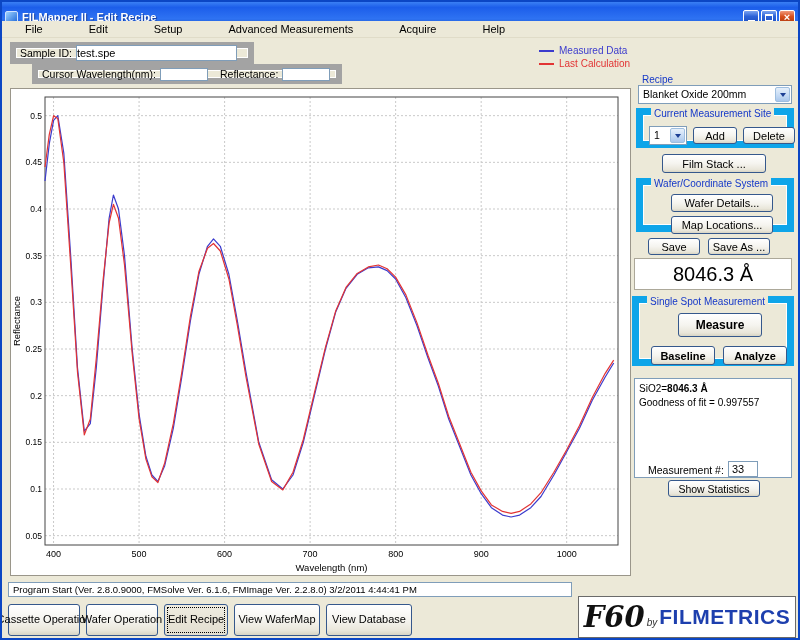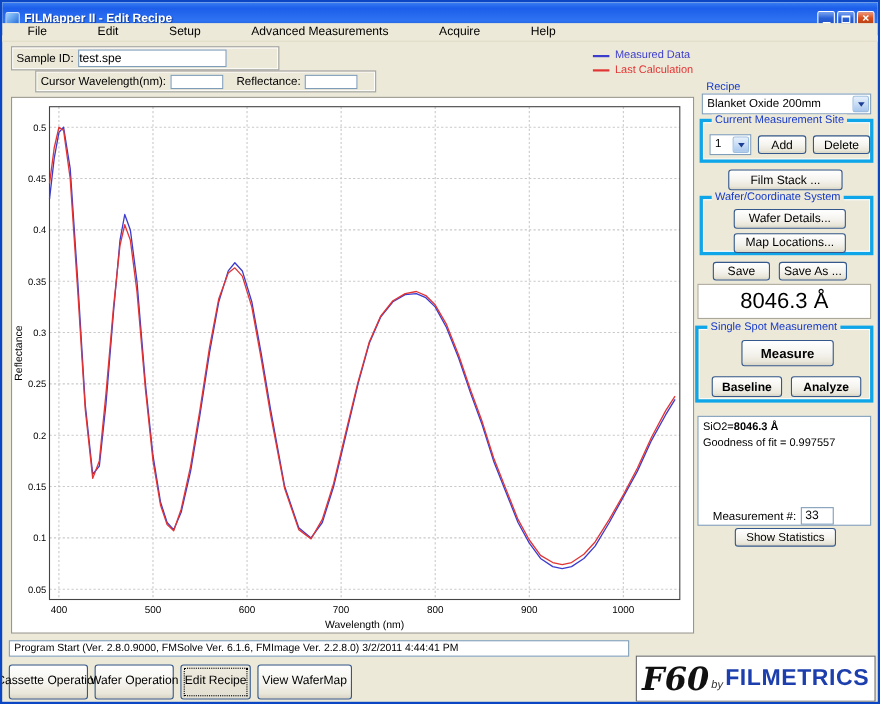--- a/index.html
+++ b/index.html
@@ -20,29 +20,29 @@
   .winbtn.close { background:linear-gradient(#f09a7e,#d8501e 45%,#b03a0e); font-weight:bold; }
   .glyph-min { width:7px; height:2px; background:#fff; margin-top:7px; display:block; }
   .glyph-max { width:8px; height:7px; border:1px solid #fff; border-top:2px solid #fff; display:block; }
 
   
   .menubar { position:absolute; left:0; top:19px; width:100%; height:17px; background:#ece9d8;
     display:flex; align-items:center; font-size:11px; border-bottom:1px solid #e0dcc8; }
   .menuitem { padding:1px 23px; cursor:default; }
 
   
-  .etched { border:1px solid #a3a3a3; box-shadow:inset 0 0 0 1px #ffffff; }
+  .etched { border:6px solid #a3a3a3; box-shadow:inset 0 0 0 1px #ffffff; }
   .sunken { background:#fff; border:1px solid #7f9db9; font:11px "Liberation Sans",sans-serif; }
   .lbl { font-size:10.5px; color:#000; white-space:nowrap; }
   .xpbtn { position:absolute; border:1px solid #35588c; border-radius:3px; cursor:pointer;
     background:linear-gradient(180deg,#ffffff 0%,#f5f4ef 50%,#e9e6da 85%,#d8d5c5 100%);
     font:11px "Liberation Sans",sans-serif; color:#000; display:flex; align-items:center; justify-content:center;
     white-space:nowrap; }
   .xpbtn.bold { font-weight:bold; }
-  .gb { position:absolute; border:3px solid #0ea5e9; box-shadow:inset 0 0 0 1px #ffffff; }
+  .gb { position:absolute; border:7px solid #0ea5e9; box-shadow:inset 0 0 0 1px #ffffff; }
   .gb-label { position:absolute; top:-7px; left:8px; background:#ece9d8; padding:0 3px;
     font-size:10px; color:#1538c8; white-space:nowrap; }
 
   .combo { position:absolute; background:#fff; border:1px solid #7f9db9; height:19px; cursor:pointer; }
   .combo .txt { font-size:10.5px; padding:2px 18px 0 4px; white-space:nowrap; overflow:hidden; display:block; }
   .combo .arrow-btn { position:absolute; right:1px; top:1px; bottom:1px; width:15px;
     background:linear-gradient(#e6f0fb,#c9ddf5 50%,#a9c7ec); border:1px solid #9ebedf; border-radius:2px;
     display:flex; align-items:center; justify-content:center; }
   .tri-down { width:0; height:0; border-left:3px solid transparent; border-right:3px solid transparent; border-top:4px solid #1c3f94; }
 
@@ -102,21 +102,21 @@
     <span class="menuitem">File</span>
     <span class="menuitem">Edit</span>
     <span class="menuitem">Setup</span>
     <span class="menuitem">Advanced Measurements</span>
     <span class="menuitem">Acquire</span>
     <span class="menuitem">Help</span>
   </div>
 
   <div class="sample-box etched">
     <span class="lbl">Sample ID:</span>
-    <input class="sunken" style="width: 135px; height: 16px;" value="test.spe">
+    <input class="sunken" style="width: 161px; height: 16px;" value="test.spe">
   </div>
 
   <div class="cursor-box etched">
     <span class="lbl">Cursor Wavelength(nm):</span>
     <span class="sunken" style="width:48px;height:13px;display:inline-block;"></span>
     <span class="lbl" style="margin-left:8px;">Reflectance:</span>
     <span class="sunken" style="width:48px;height:13px;display:inline-block;"></span>
   </div>
 
   <div class="legend">
@@ -223,20 +223,21 @@
   <input class="sunken" style="position: absolute; left: 726px; top: 459px; width: 30px; height: 16px; padding-left: 3px;" value="33">
 
   <div class="xpbtn" style="left:666px;top:478px;width:92px;height:17px;font-size:10.5px;">Show Statistics</div>
 
   <div class="statusbar">Program Start (Ver. 2.8.0.9000, FMSolve Ver. 6.1.6, FMImage Ver. 2.2.8.0)   3/2/2011  4:44:41 PM</div>
 
   <div class="xpbtn navbtn" style="left:6px;width:72px;">Cassette Operation</div>
   <div class="xpbtn navbtn" style="left:84px;width:72px;">Wafer Operation</div>
   <div class="xpbtn navbtn active" style="left:162px;width:64px;">Edit Recipe</div>
   <div class="xpbtn navbtn" style="left:232px;width:86px;">View WaferMap</div>
+  <div class="xpbtn navbtn" style="left:324px;width:86px;">View Database</div>
 
   <div class="logo-box">
     <span class="logo-f60">F60</span>
     <span class="logo-by">by</span>
     <span class="logo-brand">FILMETRICS</span>
   </div>
 
 </div>
 
 </body></html>

